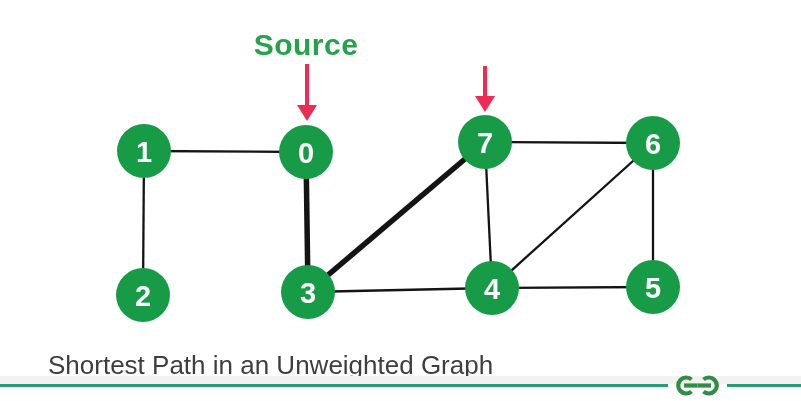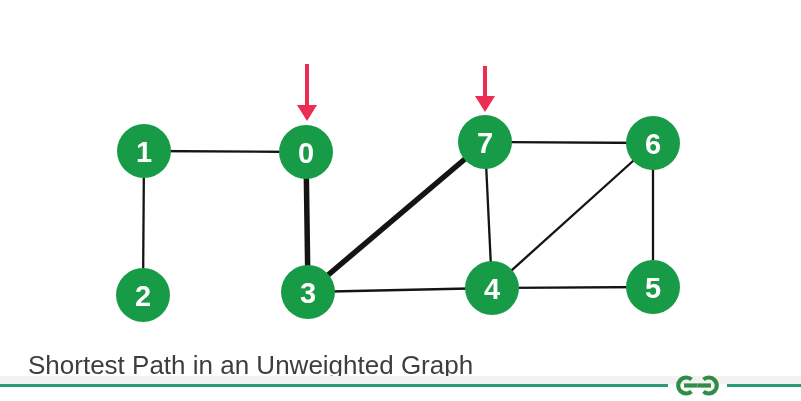--- a/index.html
+++ b/index.html
@@ -40,20 +40,21 @@
     width: 801px; height: 8px;
     background: #f3f2f0;
   }
   #footer-svg { position: absolute; left: 0; top: 370px; }
 </style>
 </head>
 <body>
 
 <div class="stage">
 
+  <div class="anno-label" id="source-label" style="color: rgb(36, 162, 76);">Source</div>
 
 
   <svg id="graph-svg" width="801" height="401">
       <line x1="144" y1="151" x2="306" y2="152" stroke="#141414" stroke-width="2.3"></line>
       <line x1="144" y1="151" x2="143" y2="295" stroke="#141414" stroke-width="2.3"></line>
       <line x1="306" y1="152" x2="308" y2="292" stroke="#141414" stroke-width="5.5"></line>
       <line x1="308" y1="292" x2="485" y2="142" stroke="#141414" stroke-width="5.5"></line>
       <line x1="308" y1="292" x2="492" y2="288" stroke="#141414" stroke-width="2.3"></line>
       <line x1="485" y1="142" x2="492" y2="288" stroke="#141414" stroke-width="2.3"></line>
       <line x1="485" y1="142" x2="653" y2="143" stroke="#141414" stroke-width="2.3"></line>
@@ -95,21 +96,21 @@
       <g>
         <circle cx="492" cy="288" r="27" fill="#179b46"></circle>
         <text x="492" y="289" fill="#ffffff" font-size="29" font-weight="bold" font-family="&quot;Liberation Sans&quot;, sans-serif" text-anchor="middle" dominant-baseline="central">4</text>
       </g>
       <g>
         <circle cx="653" cy="287" r="27" fill="#179b46"></circle>
         <text x="653" y="288" fill="#ffffff" font-size="29" font-weight="bold" font-family="&quot;Liberation Sans&quot;, sans-serif" text-anchor="middle" dominant-baseline="central">5</text>
       </g>
     </svg>
 
-  <div class="caption" style="color: rgb(62, 62, 62);">Shortest Path in an Unweighted Graph</div>
+  <div class="caption" style="color: rgb(62, 62, 62); margin-left: 20px;">Shortest Path in an Unweighted Graph</div>
 
   <div class="footer-band" style="background: rgb(243, 242, 240);"></div>
 
   <svg id="footer-svg" width="801" height="31">
       <rect x="0" y="14" width="668" height="3" fill="#2a9c73"></rect>
       <rect x="727" y="14" width="74" height="3" fill="#2a9c73"></rect>
       <g fill="none" stroke="#2f8d46" stroke-width="4.2">
         <path d="M 691.5 9.5 A 8 8 0 1 0 691.5 21.5"></path>
         <line x1="684" y1="15.5" x2="697.5" y2="15.5"></line>
         <path d="M 703.5 9.5 A 8 8 0 1 1 703.5 21.5"></path>

